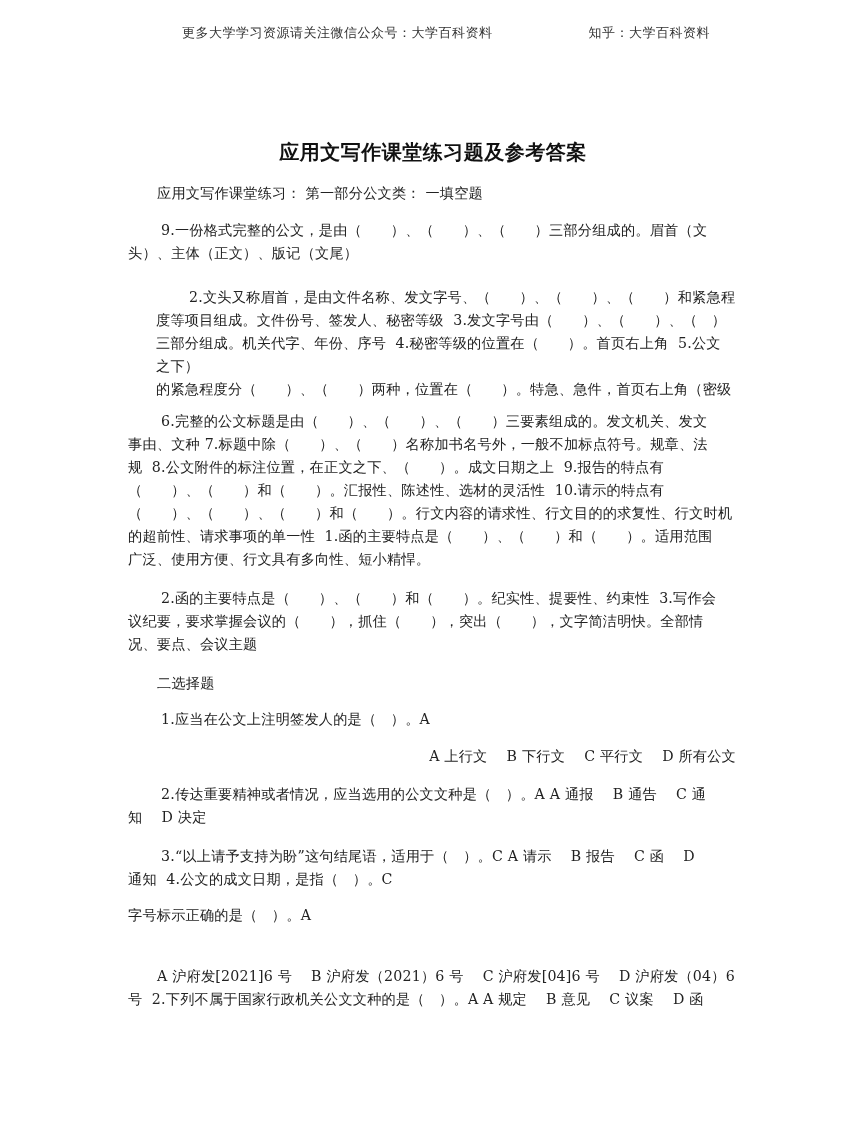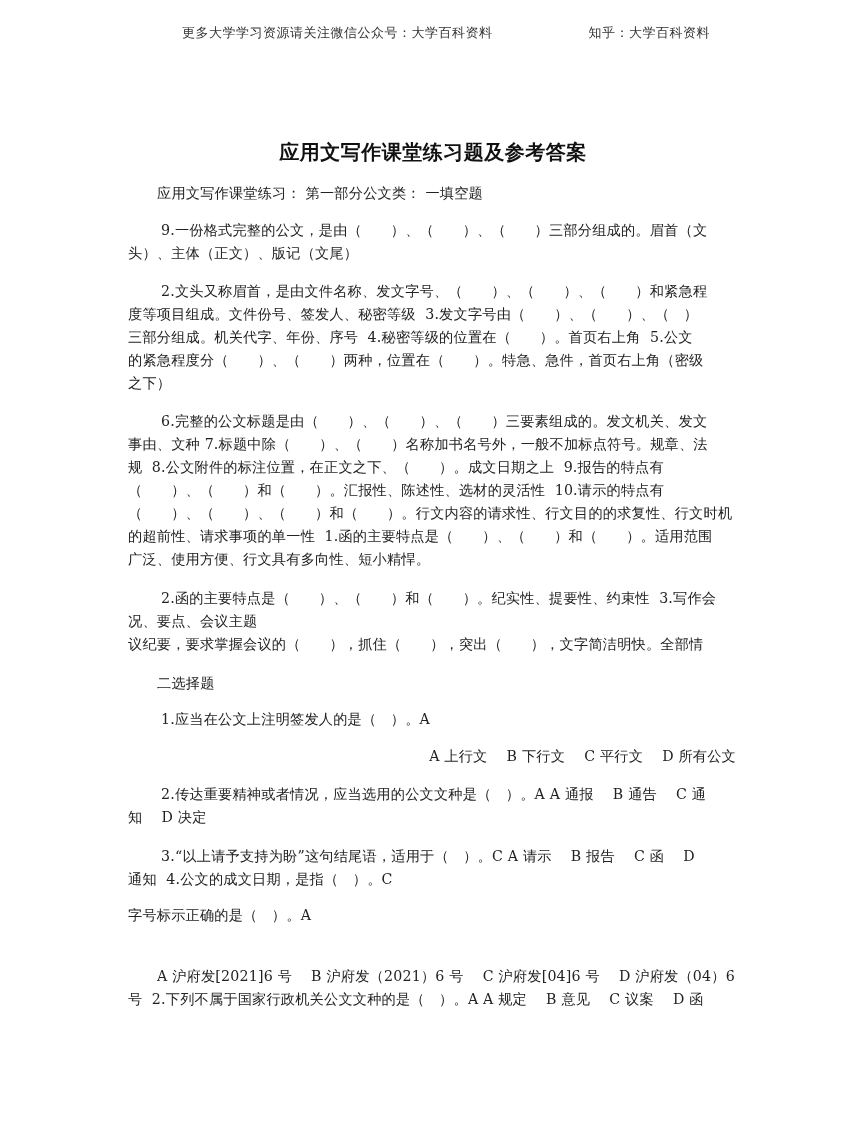--- a/index.html
+++ b/index.html
@@ -29,42 +29,42 @@
 
 <div class="para" style="top:182px;">
   <span class="line ind2">应用文写作课堂练习： 第一部分公文类： 一填空题</span>
 </div>
 
 <div class="para" style="top:219px;">
   <span class="line ind">9.一份格式完整的公文，是由（　　）、（　　）、（　　）三部分组成的。眉首（文</span>
   <span class="line">头）、主体（正文）、版记（文尾）</span>
 </div>
 
-<div class="para" style="top:280px;">
+<div class="para" style="top:286px;margin-left:28px;">
   <span class="line ind">2.文头又称眉首，是由文件名称、发文字号、（　　）、（　　）、（　　）和紧急程</span>
   <span class="line">度等项目组成。文件份号、签发人、秘密等级  3.发文字号由（　　）、（　　）、（　）</span>
   <span class="line">三部分组成。机关代字、年份、序号  4.秘密等级的位置在（　　）。首页右上角  5.公文</span>
+  <span class="line">之下）</span>
   <span class="line">的紧急程度分（　　）、（　　）两种，位置在（　　）。特急、急件，首页右上角（密级</span>
-  <span class="line">之下）</span>
 </div>
 
 <div class="para" style="top:410px;">
   <span class="line ind">6.完整的公文标题是由（　　）、（　　）、（　　）三要素组成的。发文机关、发文</span>
   <span class="line">事由、文种 7.标题中除（　　）、（　　）名称加书名号外，一般不加标点符号。规章、法</span>
   <span class="line">规  8.公文附件的标注位置，在正文之下、（　　）。成文日期之上  9.报告的特点有</span>
   <span class="line">（　　）、（　　）和（　　）。汇报性、陈述性、选材的灵活性  10.请示的特点有</span>
   <span class="line">（　　）、（　　）、（　　）和（　　）。行文内容的请求性、行文目的的求复性、行文时机</span>
   <span class="line">的超前性、请求事项的单一性  1.函的主要特点是（　　）、（　　）和（　　）。适用范围</span>
   <span class="line">广泛、使用方便、行文具有多向性、短小精悍。</span>
 </div>
 
 <div class="para" style="top:587px;">
   <span class="line ind">2.函的主要特点是（　　）、（　　）和（　　）。纪实性、提要性、约束性  3.写作会</span>
+  <span class="line">议纪要，要求掌握会议的（　　），抓住（　　），突出（　　），文字简洁明快。全部情</span>
   <span class="line">况、要点、会议主题</span>
-  <span class="line">议纪要，要求掌握会议的（　　），抓住（　　），突出（　　），文字简洁明快。全部情</span>
 </div>
 
 <div class="para" style="top:672px;">
   <span class="line ind2">二选择题</span>
 </div>
 
 <div class="para" style="top:708px;">
   <span class="line ind">1.应当在公文上注明签发人的是（　）。A</span>
 </div>
 

